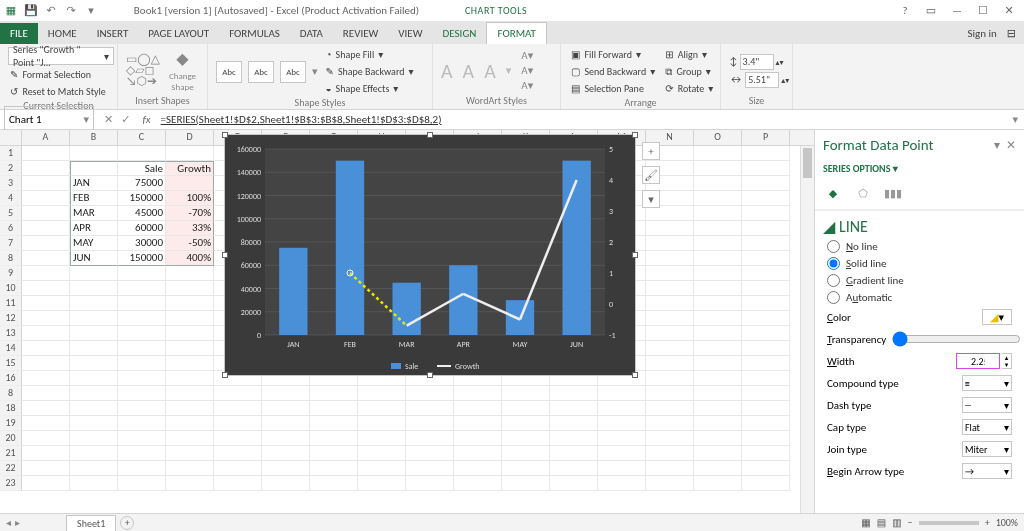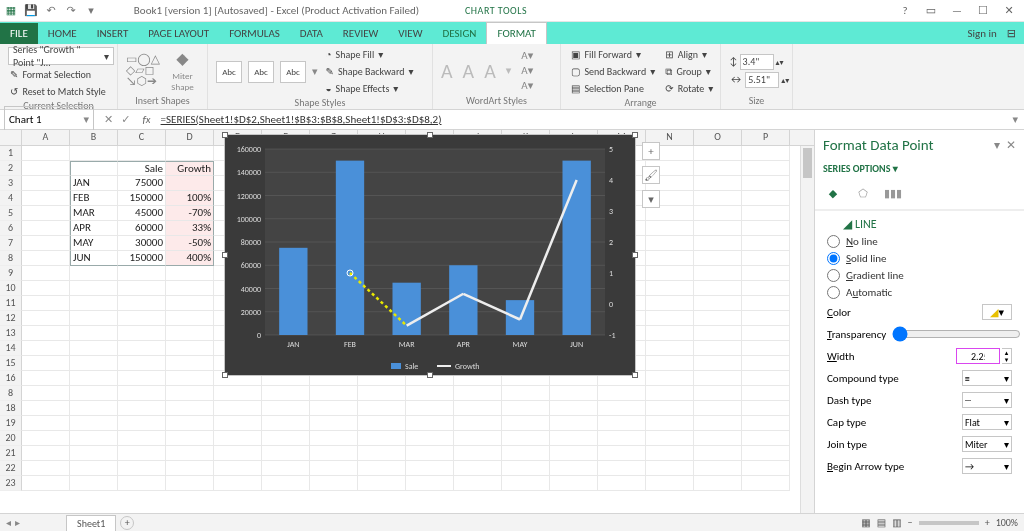--- a/index.html
+++ b/index.html
@@ -8,21 +8,21 @@
   
   .titlebar { height: 22px; background: #fff; display: flex; align-items: center; font-size: 11px; color: #666; border-bottom: 1px solid #e5e5e5; }
   .titlebar .qat { display: flex; gap: 6px; padding: 0 4px; align-items: center; }
   .titlebar .qat span { width: 14px; height: 14px; display: inline-flex; align-items: center; justify-content: center; color: #777; }
   .titlebar .title { flex: 1; text-align: center; }
   .titlebar .charttools { background: #fff; color: #217346; padding: 0 14px; font-size: 10px; letter-spacing: .5px; }
   .titlebar .winctrl { display:flex; gap:8px; padding:0 6px; color:#666; }
   .titlebar .winctrl span { width:18px; text-align:center; }
 
   
-  .ribbon-tabs { height: 22px; display: flex; align-items: center; font-size: 11px; background: #5eead4; }
+  .ribbon-tabs { height: 22px; display: flex; align-items: center; font-size: 11px; background: #e5e5e5; }
   .ribbon-tabs .tab { padding: 4px 10px; color: #444; text-transform: uppercase; }
   .ribbon-tabs .tab.file { background: #217346; color: #fff; }
   .ribbon-tabs .tab.ctx { color: #217346; }
   .ribbon-tabs .tab.active { border: 1px solid #c6c6c6; border-bottom: none; background: #fff; color: #217346; }
   .ribbon-tabs .spacer { flex: 1; }
   .ribbon-tabs .right { padding-right: 8px; color: #444; display:flex; gap:10px; align-items:center;}
 
   
   .ribbon { height: 66px; background: #f3f3f3; border-bottom: 1px solid #d4d4d4; display: flex; font-size: 11px; color: #444; }
   .group { border-right: 1px solid #e1e1e1; padding: 3px 8px 2px; display: flex; flex-direction: column; justify-content: space-between; }
@@ -81,21 +81,21 @@
   .status .zoom { padding-right:6px; display:flex; align-items:center; gap:6px;}
 
   
   .pane .title { padding: 6px 8px; font-size: 15px; color: #217346; display:flex; justify-content:space-between; align-items:center;}
   .pane .title .close { color:#888; font-size:12px; display:flex; gap:6px;}
   .pane .sub { padding: 2px 8px; font-size: 10px; color: #217346; font-weight:bold;}
   .pane .iconrow { display:flex; gap:10px; padding: 6px 8px; border-bottom:1px solid #eee;}
   .pane .iconrow span { width:20px; height:20px; display:inline-flex; align-items:center; justify-content:center; color:#999;}
   .pane .iconrow span.active { color:#217346; }
   .pane .section { padding: 4px 8px; border-top:1px solid #eee;}
-  .pane .section .shead { color:#217346; font-size:12px; padding:2px 0;margin-left:20px; }
+  .pane .section .shead { color:#217346; font-size:16px; padding:2px 0; }
   .pane .radio { display:flex; align-items:center; gap:6px; padding:2px 4px; font-size:11px; color:#333;}
   .pane .radio input { margin:0; }
   .pane .field { display:flex; align-items:center; justify-content:space-between; padding:3px 4px; font-size:11px;}
   .pane .field .ctrl { display:flex; align-items:center; gap:2px;}
   .pane .field input.txt { width:44px; height:16px; border:1px solid #d946ef; font-size:10px; padding:0 14px;}
   .pane .field .spin { width:10px; height:16px; border:1px solid #c6c6c6; border-left:none; font-size:7px; display:flex; flex-direction:column; }
   .pane .field .spin span{flex:1; text-align:center; line-height:7px;}
   .pane .field .combo { width:50px; height:16px; border:1px solid #c6c6c6; font-size:10px; padding:0 2px; display:flex; align-items:center; justify-content:space-between;}
   .pane .field .swatch { width:30px; height:16px; border:1px solid #c6c6c6; display:flex; align-items:center; justify-content:center; }
   .pane .slider { flex:1; margin:0 6px; }
@@ -152,21 +152,21 @@
       <div class="smallbtn">✎ <span>Format Selection</span></div>
       <div class="smallbtn">↺ <span>Reset to Match Style</span></div>
     </div>
     <div class="label">Current Selection</div>
   </div>
   <div class="group" style="width:90px">
     <div class="body">
       <div class="col" style="color:#888; font-size:12px; line-height:11px;">▭◯△<br>◇▱◻<br>↘⬡➔</div>
       <div class="col" style="align-items:center; color:#888;">
         <span style="font-size:16px;">◆</span>
-        <span style="font-size:9px; text-align:center">Miter Shape</span>
+        <span style="font-size:9px; text-align:center">Change Shape</span>
       </div>
     </div>
     <div class="label">Insert Shapes</div>
   </div>
   <div class="group" style="width:225px">
     <div class="body">
       <div class="stylebox">Abc</div>
       <div class="stylebox">Abc</div>
       <div class="stylebox">Abc</div>
       <span style="color:#888">▾</span>

